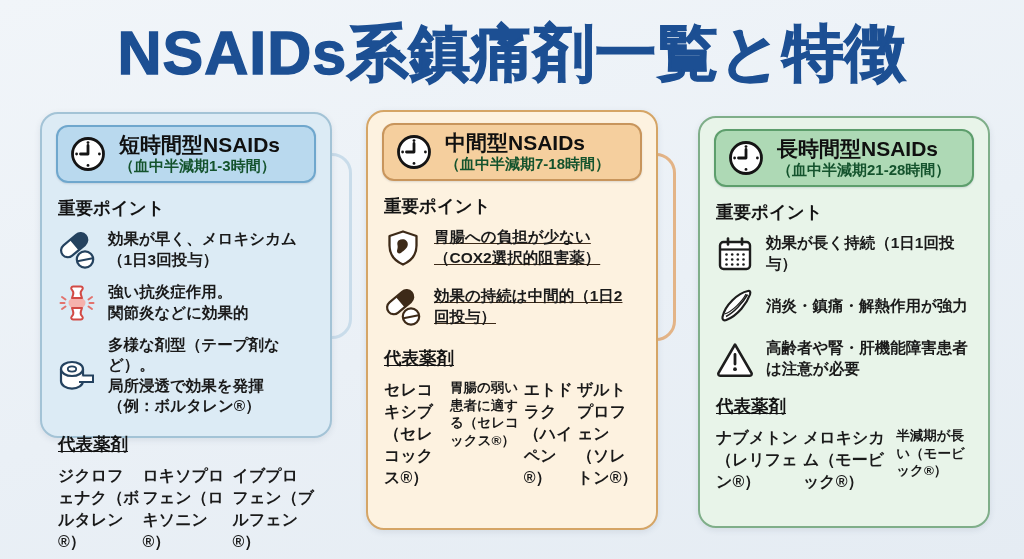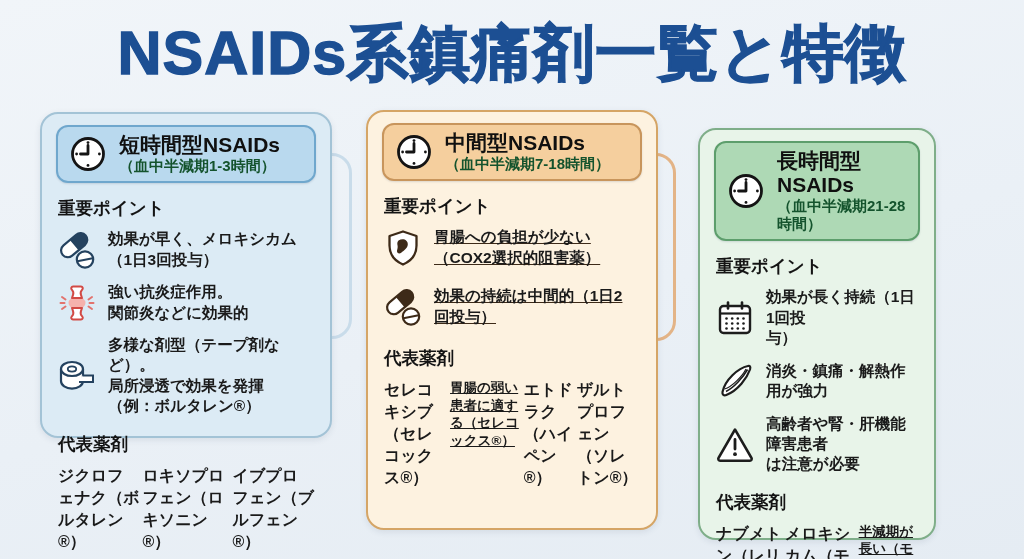--- a/index.html
+++ b/index.html
@@ -30,21 +30,21 @@
   .card{
     position:absolute; z-index:1;
     background:var(--bg,#eee);
     border:2.5px solid var(--border,#999);
     border-radius:18px;
     padding:11px 14px 12px;
     box-shadow:0 2px 6px rgba(40,60,90,.10);
   }
   #card-0{ left:40px;  top:112px; width:292px; height:326px; }
   #card-1{ left:366px; top:110px; width:292px; height:420px; }
-  #card-2{ left:698px; top:128px; width:238px; height:412px; }
+  #card-2{ left:698px; top:116px; width:292px; height:412px; }
   .card-header{
     display:flex; align-items:center; gap:11px;
     background:var(--headerBg,#ddd);
     border:2px solid var(--headerBorder,#888);
     border-radius:12px;
     padding:6px 10px;
     box-shadow:0 1px 2px rgba(40,60,90,.15);
   }
   .hicon{ flex:0 0 auto; display:flex; }
   .htitle{ font-size:21px; font-weight:800; line-height:1.15; color:#101010; }
@@ -56,25 +56,25 @@
   .points{ display:flex; flex-direction:column; gap:12px; color:var(--icon,#222); }
   #card-1 .points{ gap:18px; margin-top:4px;text-decoration:underline; }
   .point{ display:flex; align-items:center; gap:10px; }
   .picon{ flex:0 0 42px; display:flex; justify-content:center; }
   .picon svg{ display:block; }
   .ptext{
     flex:1 1 auto;
     font-size:15.5px; font-weight:700; line-height:1.32;
     color:#1a1a1a; white-space:pre-line;
   }
-  .drugs-heading{ margin-top:15px; }
+  .drugs-heading{ margin-top:15px;text-decoration:underline; }
   #card-1 .drugs-heading{ margin-top:19px; }
   .drugs{ display:flex; flex-direction:row; gap:3px; padding:0 2px; }
   .drug{ font-size:16px; font-weight:700; line-height:1.38; }
-  .drug.small{ font-size:13.5px; font-weight:600; line-height:1.3;text-decoration:underline; }
+  .drug.small{ font-size:13.5px; font-weight:600; line-height:1.3; }
 </style>
 </head>
 <body>
 
 <svg width="0" height="0" style="position:absolute">
   <defs>
     <g id="svg-clock">
       <circle cx="20" cy="20" r="15.5" fill="#fff" stroke="#141414" stroke-width="2.8"></circle>
       <circle cx="20" cy="8.6" r="1.4" fill="#141414"></circle>
       <circle cx="31.4" cy="20" r="1.4" fill="#141414"></circle>

